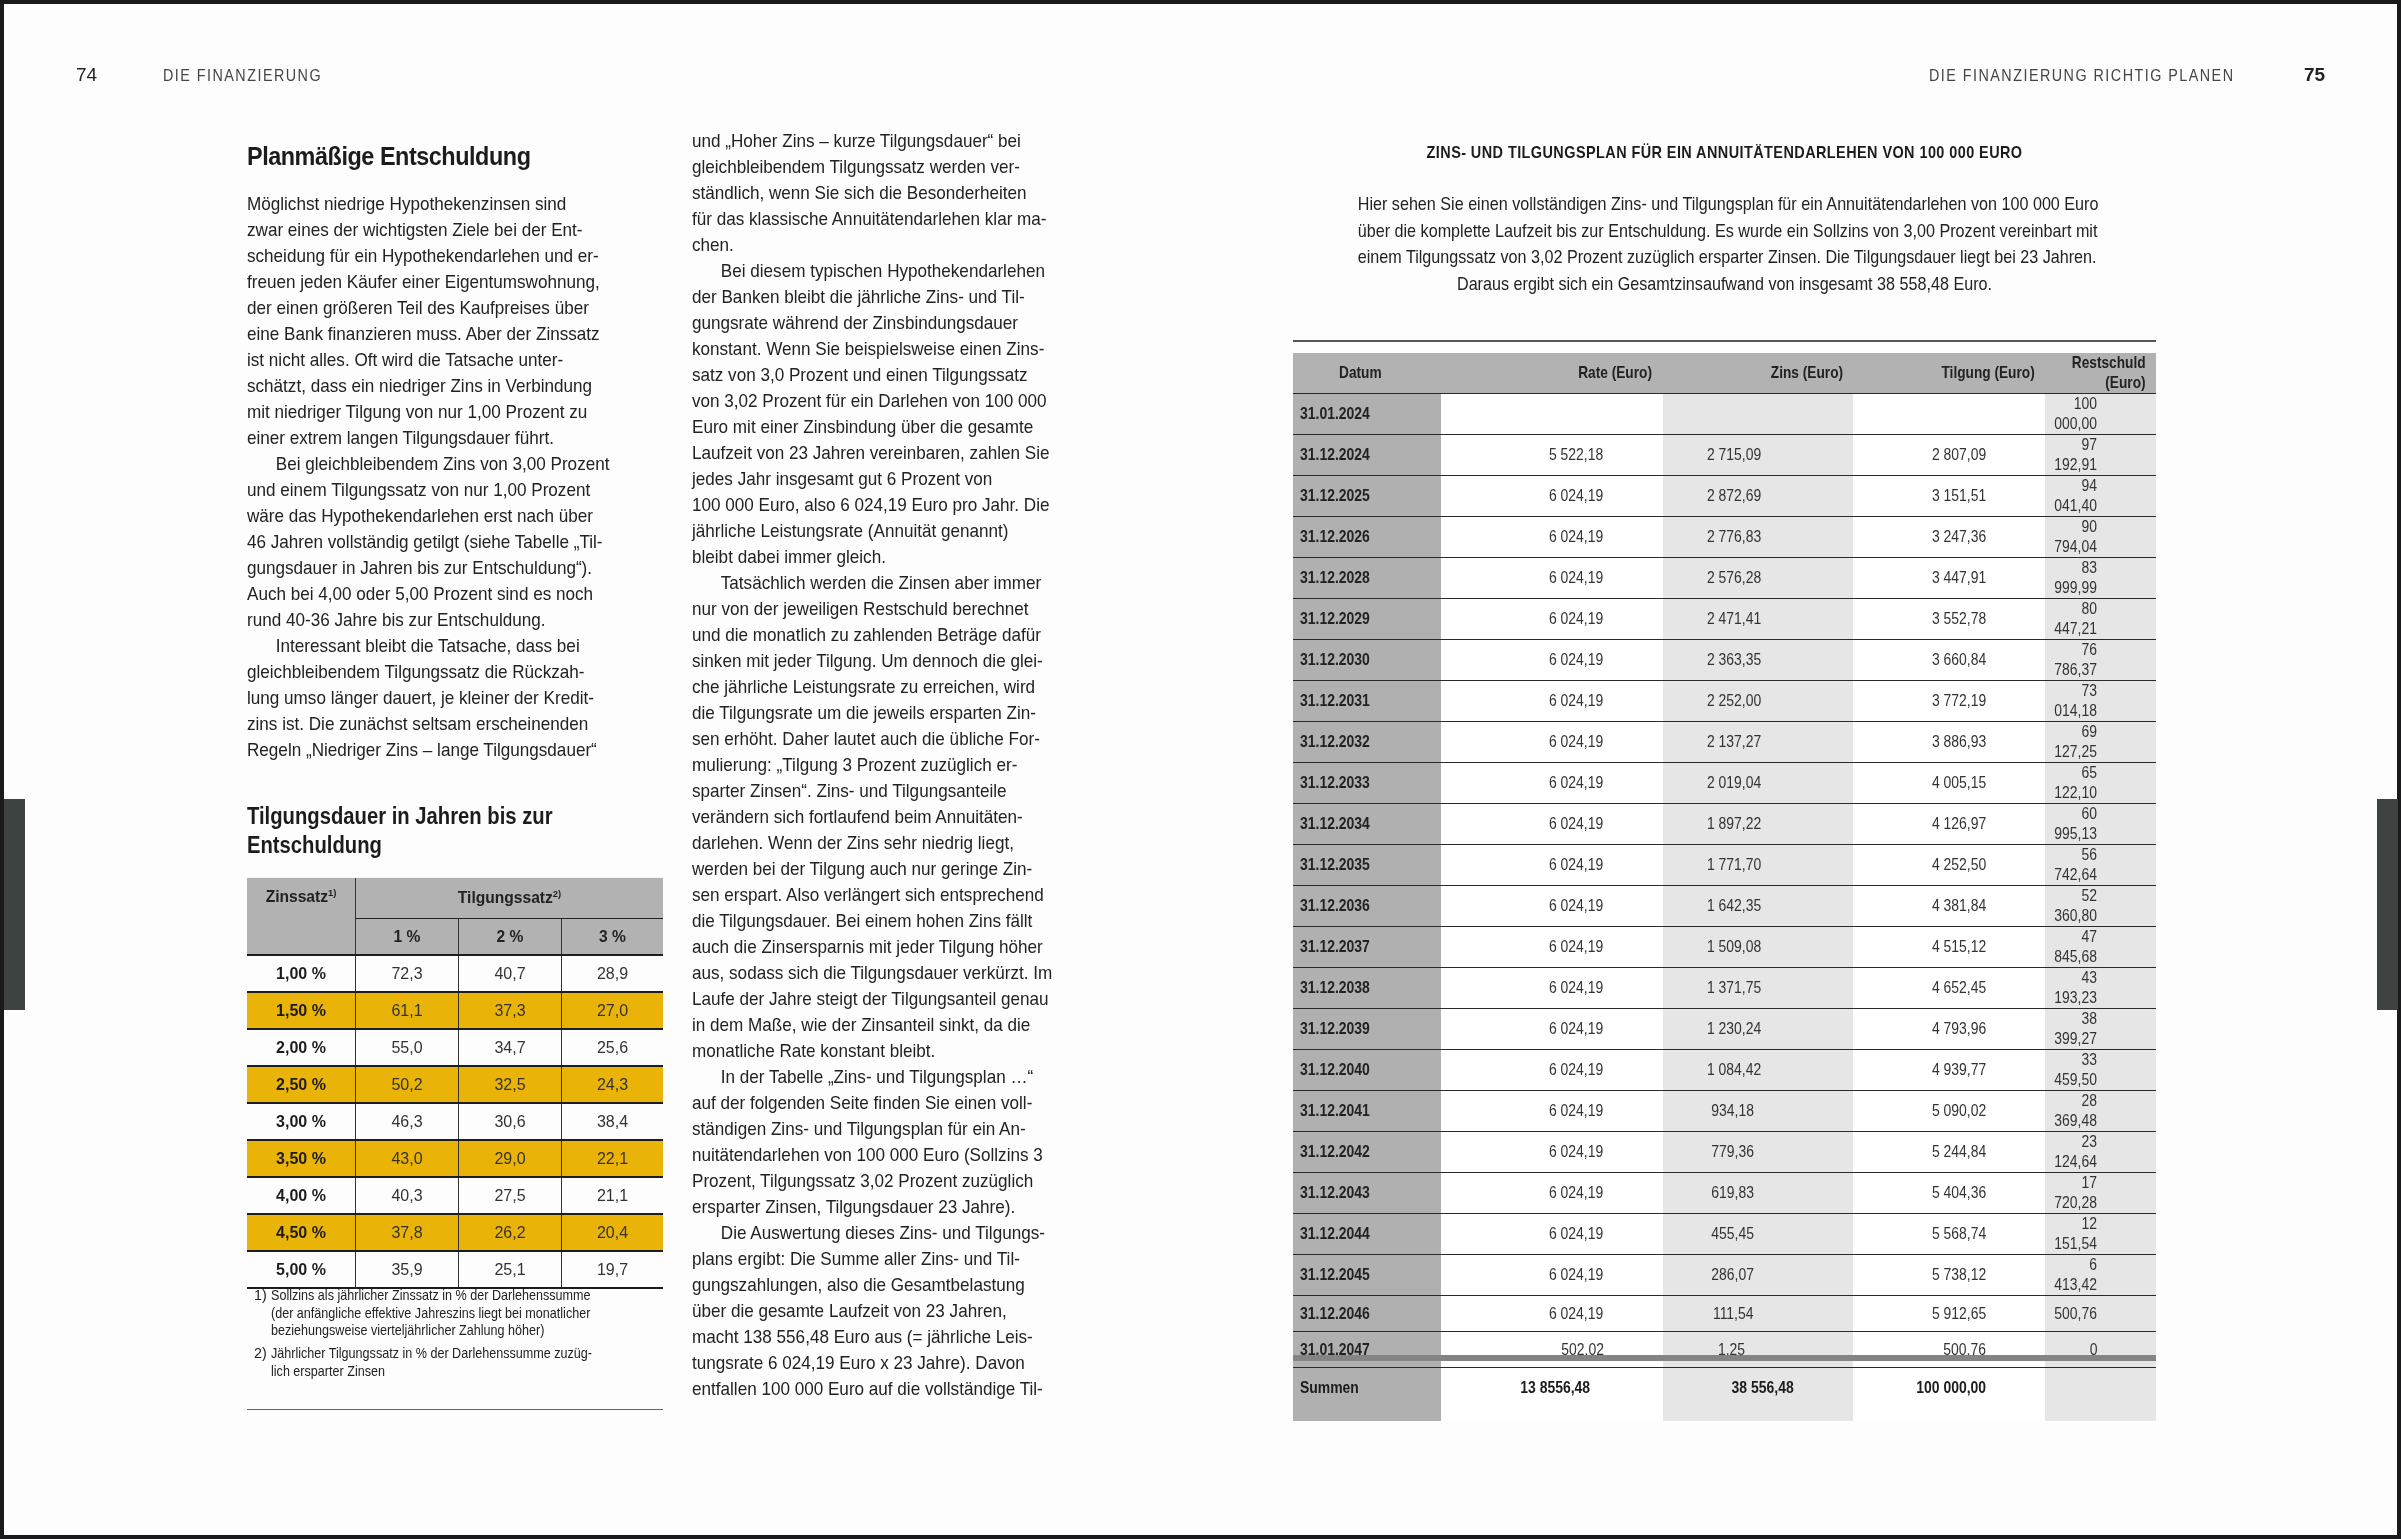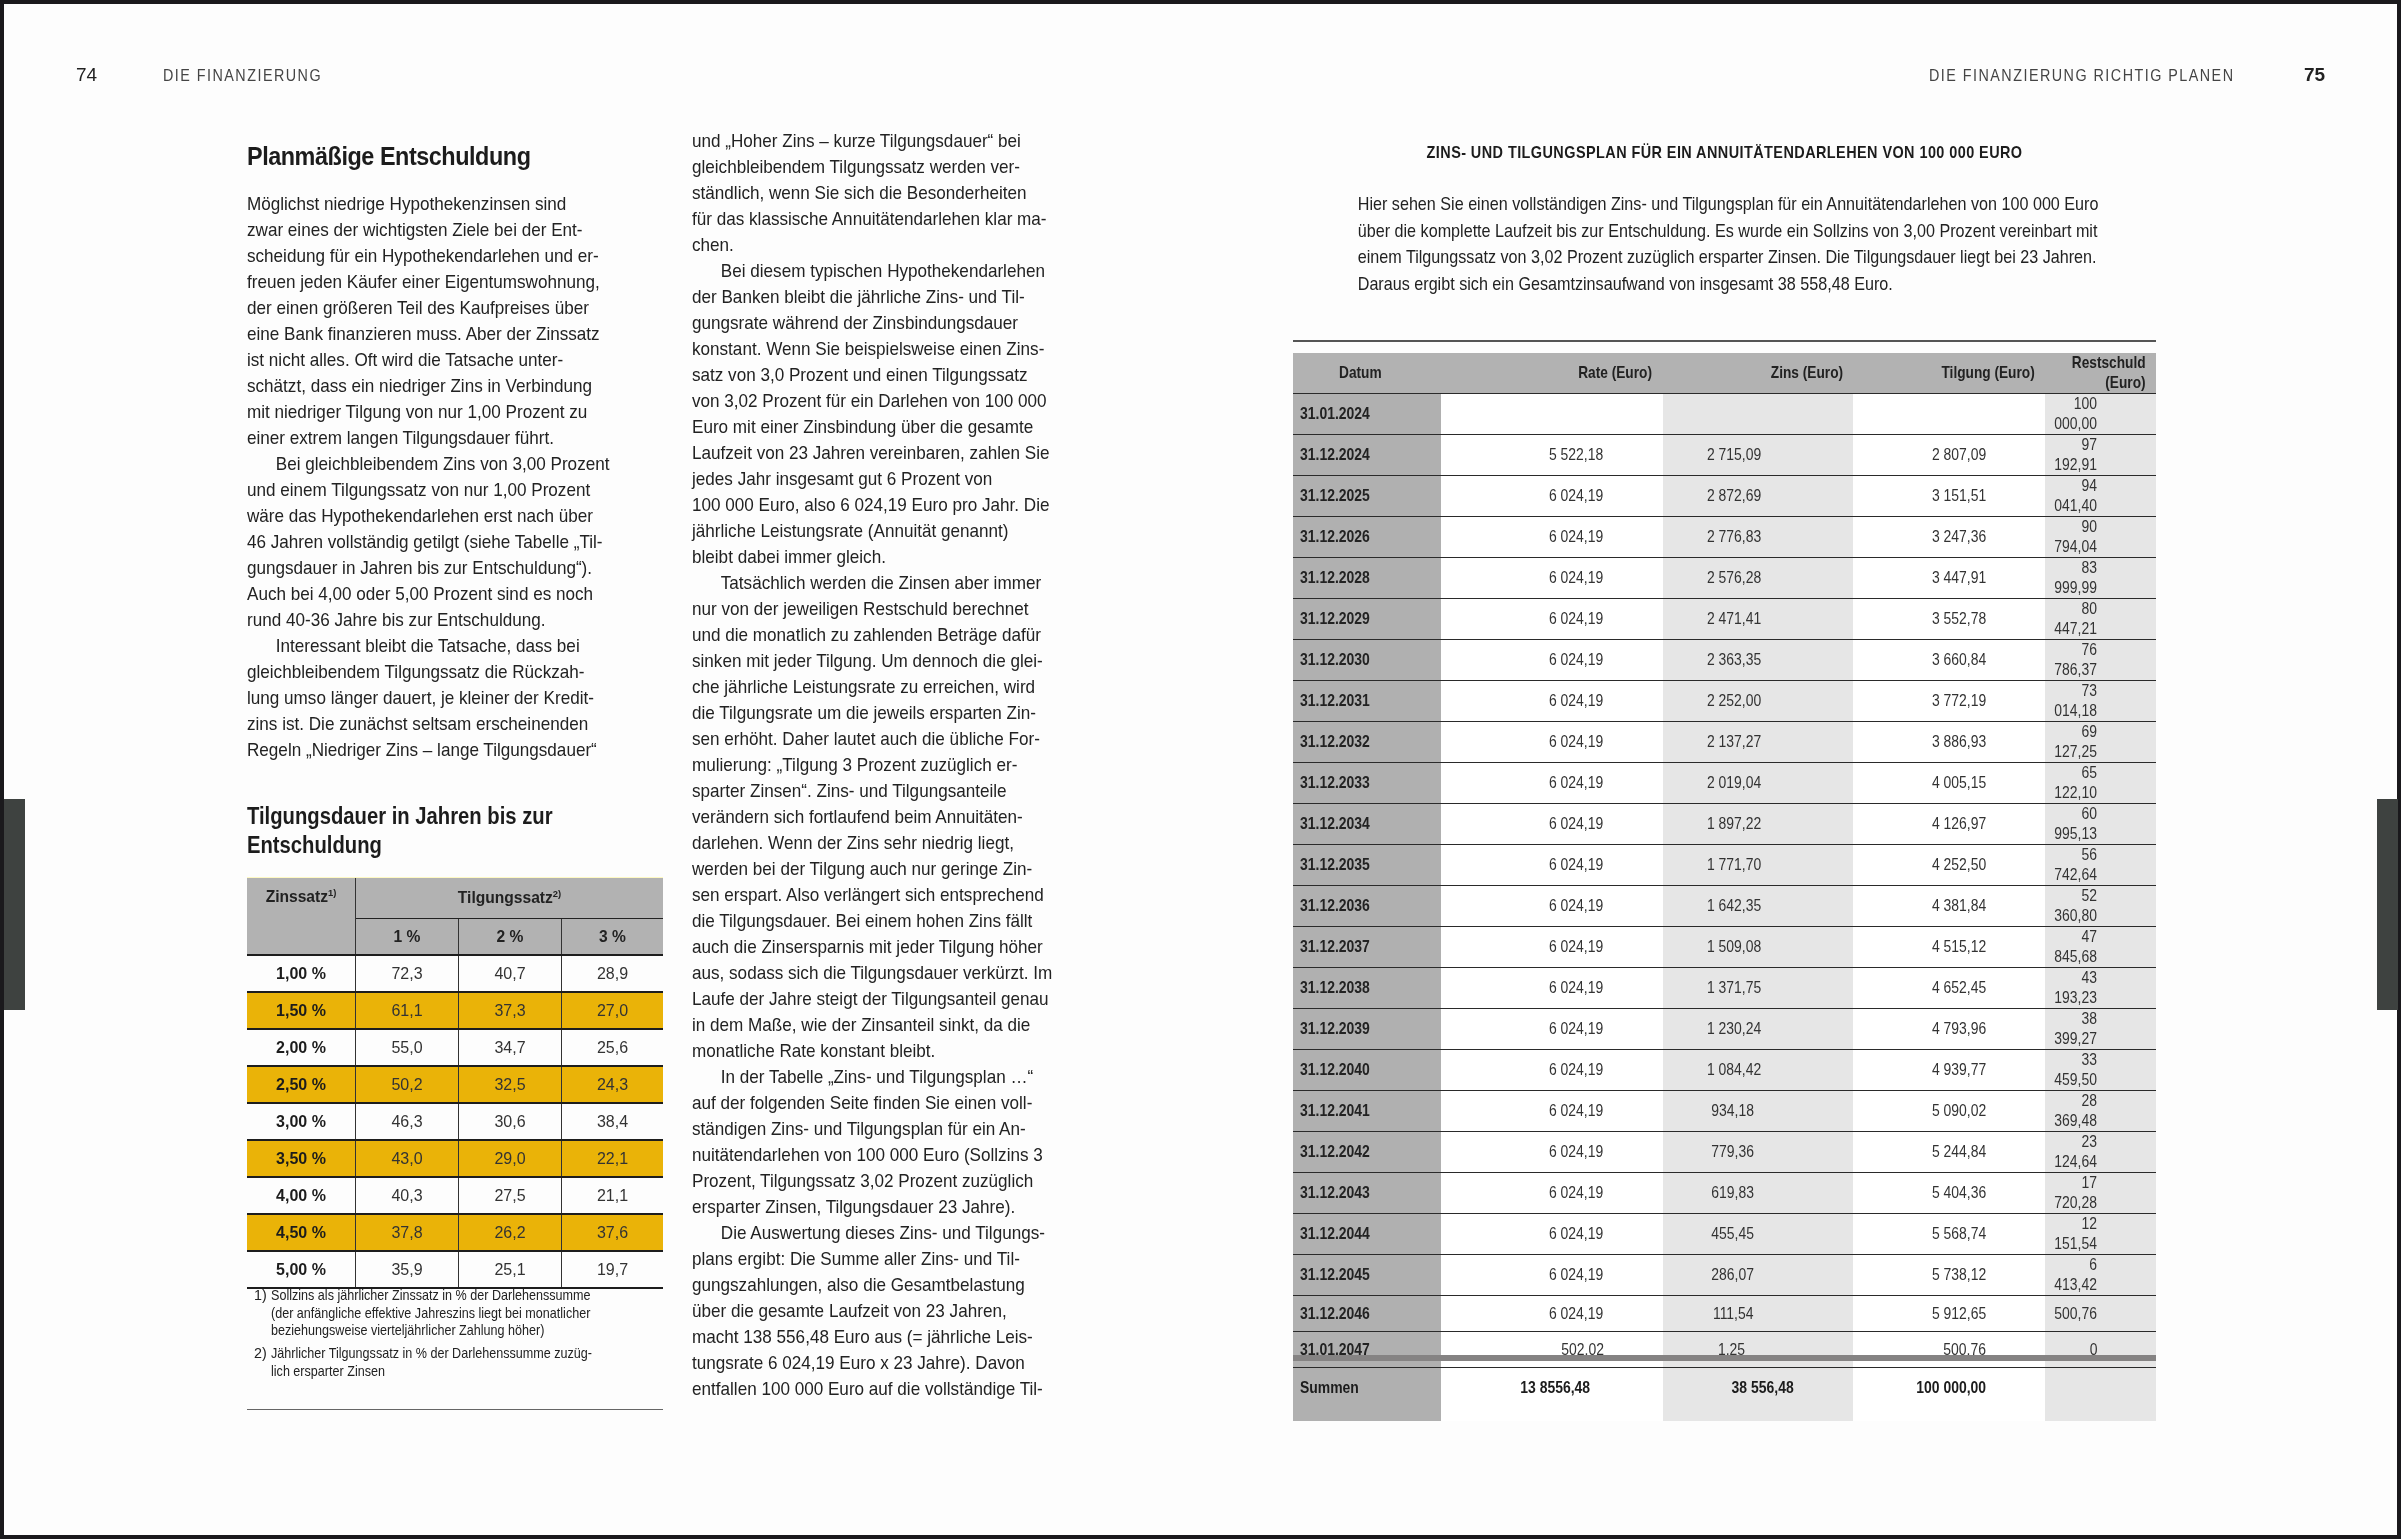--- a/index.html
+++ b/index.html
@@ -38,21 +38,21 @@
   .tt sup { font-size: 9.4px; vertical-align: 6.3px; }
   .notes { position: absolute; left: 254px; top: 1287px; width: 407px; font-size: 14.3px; line-height: 17.7px; color: #222; }
   .notes .n { display: flex; margin-bottom: 5.2px; }
   .notes .n .k { width: 16.7px; flex: none; }
   .notes .line { display: block; white-space: nowrap; transform: scaleX(0.88); transform-origin: left center; }
   .notes-rule { position: absolute; left: 247px; top: 1409px; width: 416px; height: 1px; background: #666; }
 
   
   .tp-title { position: absolute; left: 1293px; width: 863px; top: 143px; text-align: center; font-size: 17px; font-weight: bold; letter-spacing: 0.5px; }
   .tp-title span { display: inline-block; transform: scaleX(0.85); }
-  .tp-intro { position: absolute; left: 1293px; width: 863px; top: 191px; text-align: left; font-size: 19px; line-height: 26.6px; color: #222; }
+  .tp-intro { position: absolute; left: 1293px; width: 863px; top: 191px; text-align: center; font-size: 19px; line-height: 26.6px; color: #222; }
   .tp-intro span { display: block; white-space: nowrap; transform: scaleX(0.85); }
   .tp-rule { position: absolute; left: 1293px; top: 340px; width: 863px; height: 1.6px; background: #555; }
   .plan { position: absolute; left: 1293px; top: 353px; width: 863px; border-collapse: collapse; font-size: 17px; }
   .plan th, .plan td { padding: 0; border: 0; }
   .plan th { background: #b2b2b2; height: 35px; font-weight: bold; color: #222; font-size: 16.7px; text-align: right; padding-right: 10.4px; }
   .plan th.d { text-align: center; padding-left: 6px; }
   .plan th span, .plan td span { display: inline-block; transform: scaleX(0.82); }
   .plan th span { transform-origin: right center; }
   .plan th.d span { transform-origin: left center; }
   .plan td { height: 35px; border-top: 1.3px solid #2a2a2a; text-align: right; color: #333; }
@@ -175,21 +175,21 @@
       <tr class="data">
         <td class="z">4,00 %</td>
         <td class="vb">40,3</td>
         <td class="vb">27,5</td>
         <td class="vb">21,1</td>
       </tr>
       <tr class="data shaded">
         <td class="z">4,50 %</td>
         <td class="vb">37,8</td>
         <td class="vb">26,2</td>
-        <td class="vb">37,6</td>
+        <td class="vb">20,4</td>
       </tr>
       <tr class="data last">
         <td class="z">5,00 %</td>
         <td class="vb">35,9</td>
         <td class="vb">25,1</td>
         <td class="vb">19,7</td>
       </tr>
     </tbody>
 </table>
 

